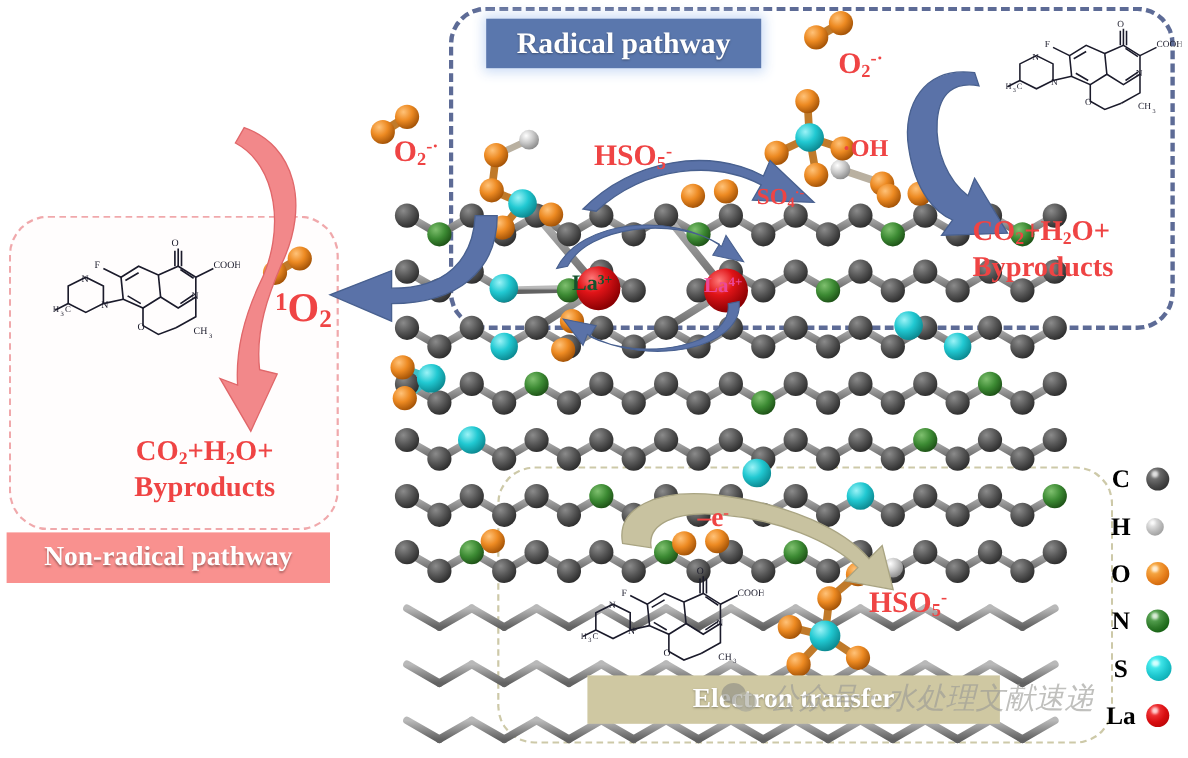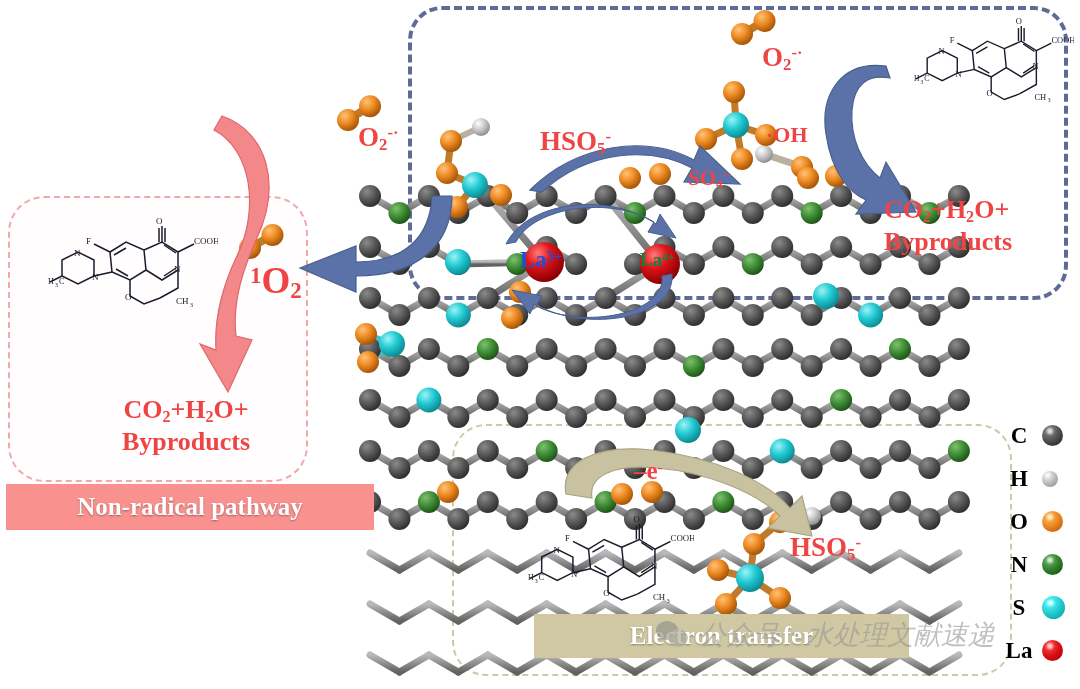--- a/index.html
+++ b/index.html
@@ -18,21 +18,21 @@
   #nonradical-box{left:8px;top:196px;width:300px;height:286px;
      border:2px dashed #f0a8ab;border-radius:36px;background:#fffdfd;}
   #electron-box{left:452px;top:424px;width:560px;height:252px;
      border:2px dashed #cdc9a8;border-radius:34px;background:transparent;}
 
   .tag{position:absolute;display:flex;align-items:center;justify-content:center;
        font-family:"Liberation Serif",serif;font-weight:bold;color:#ffffff;
        text-shadow:0 1px 2px rgba(0,0,0,.35);}
   #radical-tag{left:442px;top:17px;width:250px;height:45px;background:#5a77ad;font-size:27px;
        box-shadow:0 0 10px 3px rgba(200,218,245,.95);}
-  #nonradical-tag{left:6px;top:484px;width:368px;height:46px;background:#f9918f;font-size:25px;}
+  #nonradical-tag{left:6px;top:484px;width:294px;height:46px;background:#f9918f;font-size:25px;}
   #electron-tag{left:534px;top:614px;width:375px;height:44px;background:#cfc8a2;font-size:25px;}
 
   
   svg.ov{position:absolute;left:0;top:0;width:1080px;height:689px;overflow:visible;}
 
   
   #legend{position:absolute;left:1002px;top:414px;width:76px;height:262px;}
   .legend-row{position:relative;height:43px;display:flex;align-items:center;}
   .legend-sym{width:34px;text-align:center;font-family:"Liberation Serif",serif;
       font-weight:bold;font-size:23px;color:#000;}
@@ -748,37 +748,38 @@
           <text x="142" y="95" font-size="6">3</text>
         <text x="0" y="72" font-size="8">H</text>
           <text x="7" y="75" font-size="6">3</text>
           <text x="11" y="72" font-size="8">C</text>
         <text x="26" y="44">N</text>
         <text x="44" y="68">N</text>
       </g>
     </svg>
   </div>
 
+  <div class="tag" id="radical-tag">Radical pathway</div>
   <div class="tag" id="nonradical-tag">Non-radical pathway</div>
   <div class="tag" id="electron-tag">Electron transfer</div>
 
   <div class="lbl" id="lb-o2-left" style="left:358px;top:124px;font-size:27px;">O<sub>2</sub><sup>-·</sup></div>
   <div class="lbl" id="lb-hso5" style="left:540px;top:128px;font-size:27px;">HSO<sub>5</sub><sup>-</sup></div>
   <div class="lbl" id="lb-o2-top" style="left:762px;top:44px;font-size:27px;">O<sub>2</sub><sup>-·</sup></div>
   <div class="lbl" id="lb-oh" style="left:766px;top:124px;font-size:22px;">·OH</div>
   <div class="lbl" id="lb-so4" style="left:688px;top:168px;font-size:21px;">SO<sub>4</sub><sup>·-</sup></div>
   <div class="lbl" id="lb-1o2" style="left:250px;top:262px;font-size:37px;"><sup>1</sup>O<sub>2</sub></div>
   <div class="lbl" id="lb-minus-e" style="left:634px;top:458px;font-size:25px;">–e<sup>-</sup></div>
   <div class="lbl" id="lb-hso5-et" style="left:790px;top:534px;font-size:27px;">HSO<sub>5</sub><sup>-</sup></div>
 
   <div class="lbl" id="prod-radical" style="left:884px;top:194px;font-size:26px;line-height:1.22;text-align:left;">CO<sub>2</sub>+H<sub>2</sub>O+<br>Byproducts</div>
   <div class="lbl" id="prod-nonradical" style="left:122px;top:394px;font-size:26px;line-height:1.22;text-align:center;">CO<sub>2</sub>+H<sub>2</sub>O+<br>Byproducts</div>
 
-  <div class="lbl" id="la-left" style="left:520px;top:248px;font-size:23px;color:#1d4ed8;">La<sup>3+</sup></div>
-  <div class="lbl" id="la-right" style="left:640px;top:250px;font-size:19px;color:#15803d;">La<sup>4+</sup></div>
+  <div class="lbl" id="la-left" style="left:520px;top:248px;font-size:20px;color:#14532d;">La<sup>3+</sup></div>
+  <div class="lbl" id="la-right" style="left:640px;top:250px;font-size:19px;color:#ec4899;">La<sup>4+</sup></div>
 
   <div id="legend">
       <div class="legend-row">
         <span class="legend-sym">C</span>
         <span class="legend-dot" style="width: 21px; height: 21px; background: radial-gradient(circle at 34% 28%, rgb(138, 138, 138) 0%, rgb(76, 76, 76) 52%, rgb(28, 28, 28) 100%);"></span>
       </div>
       <div class="legend-row">
         <span class="legend-sym">H</span>
         <span class="legend-dot" style="width: 16px; height: 16px; background: radial-gradient(circle at 34% 28%, rgb(247, 247, 247) 0%, rgb(185, 185, 185) 52%, rgb(137, 137, 137) 100%);"></span>
       </div>

